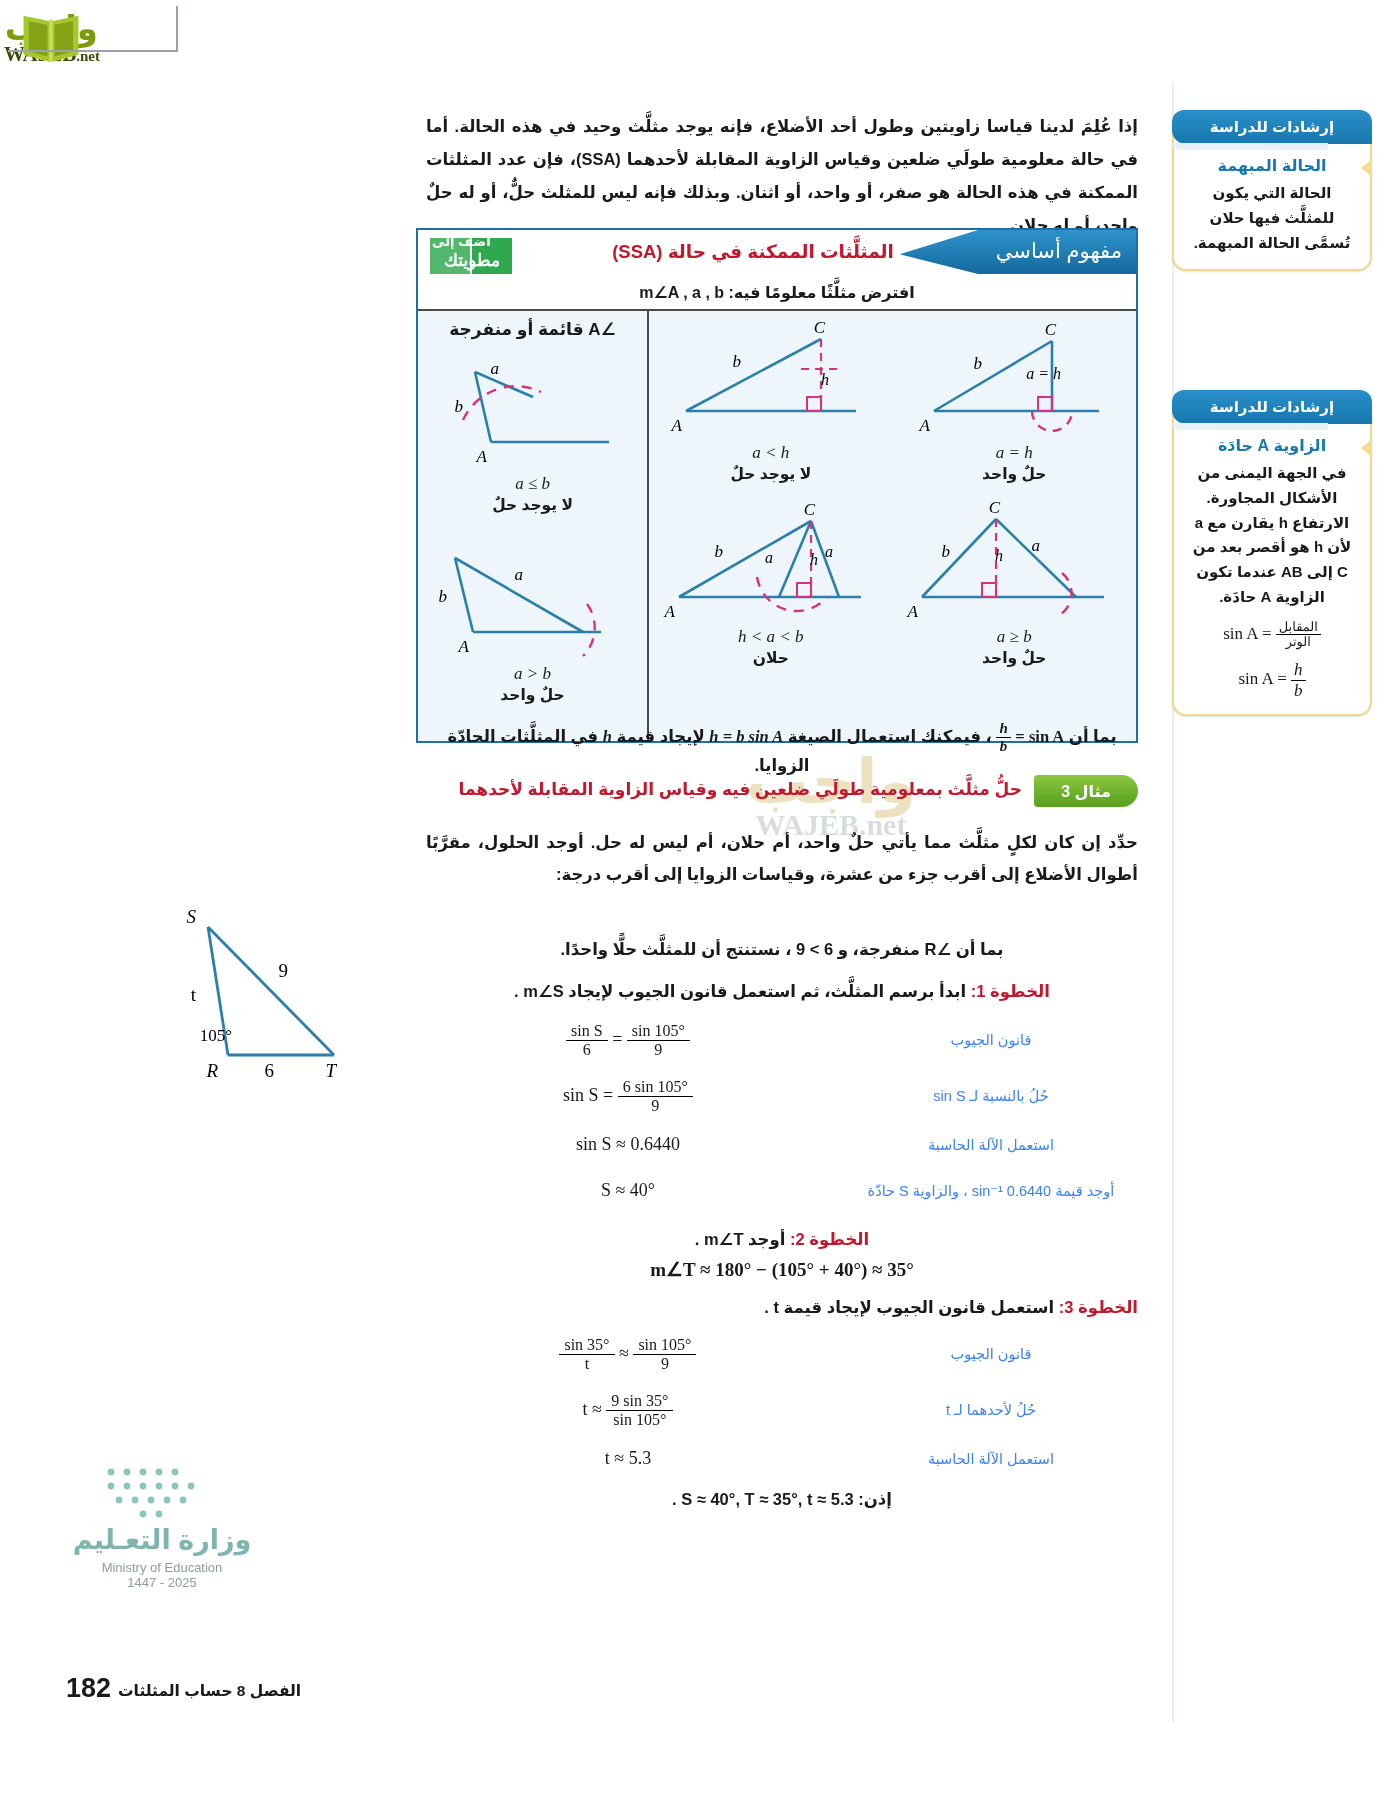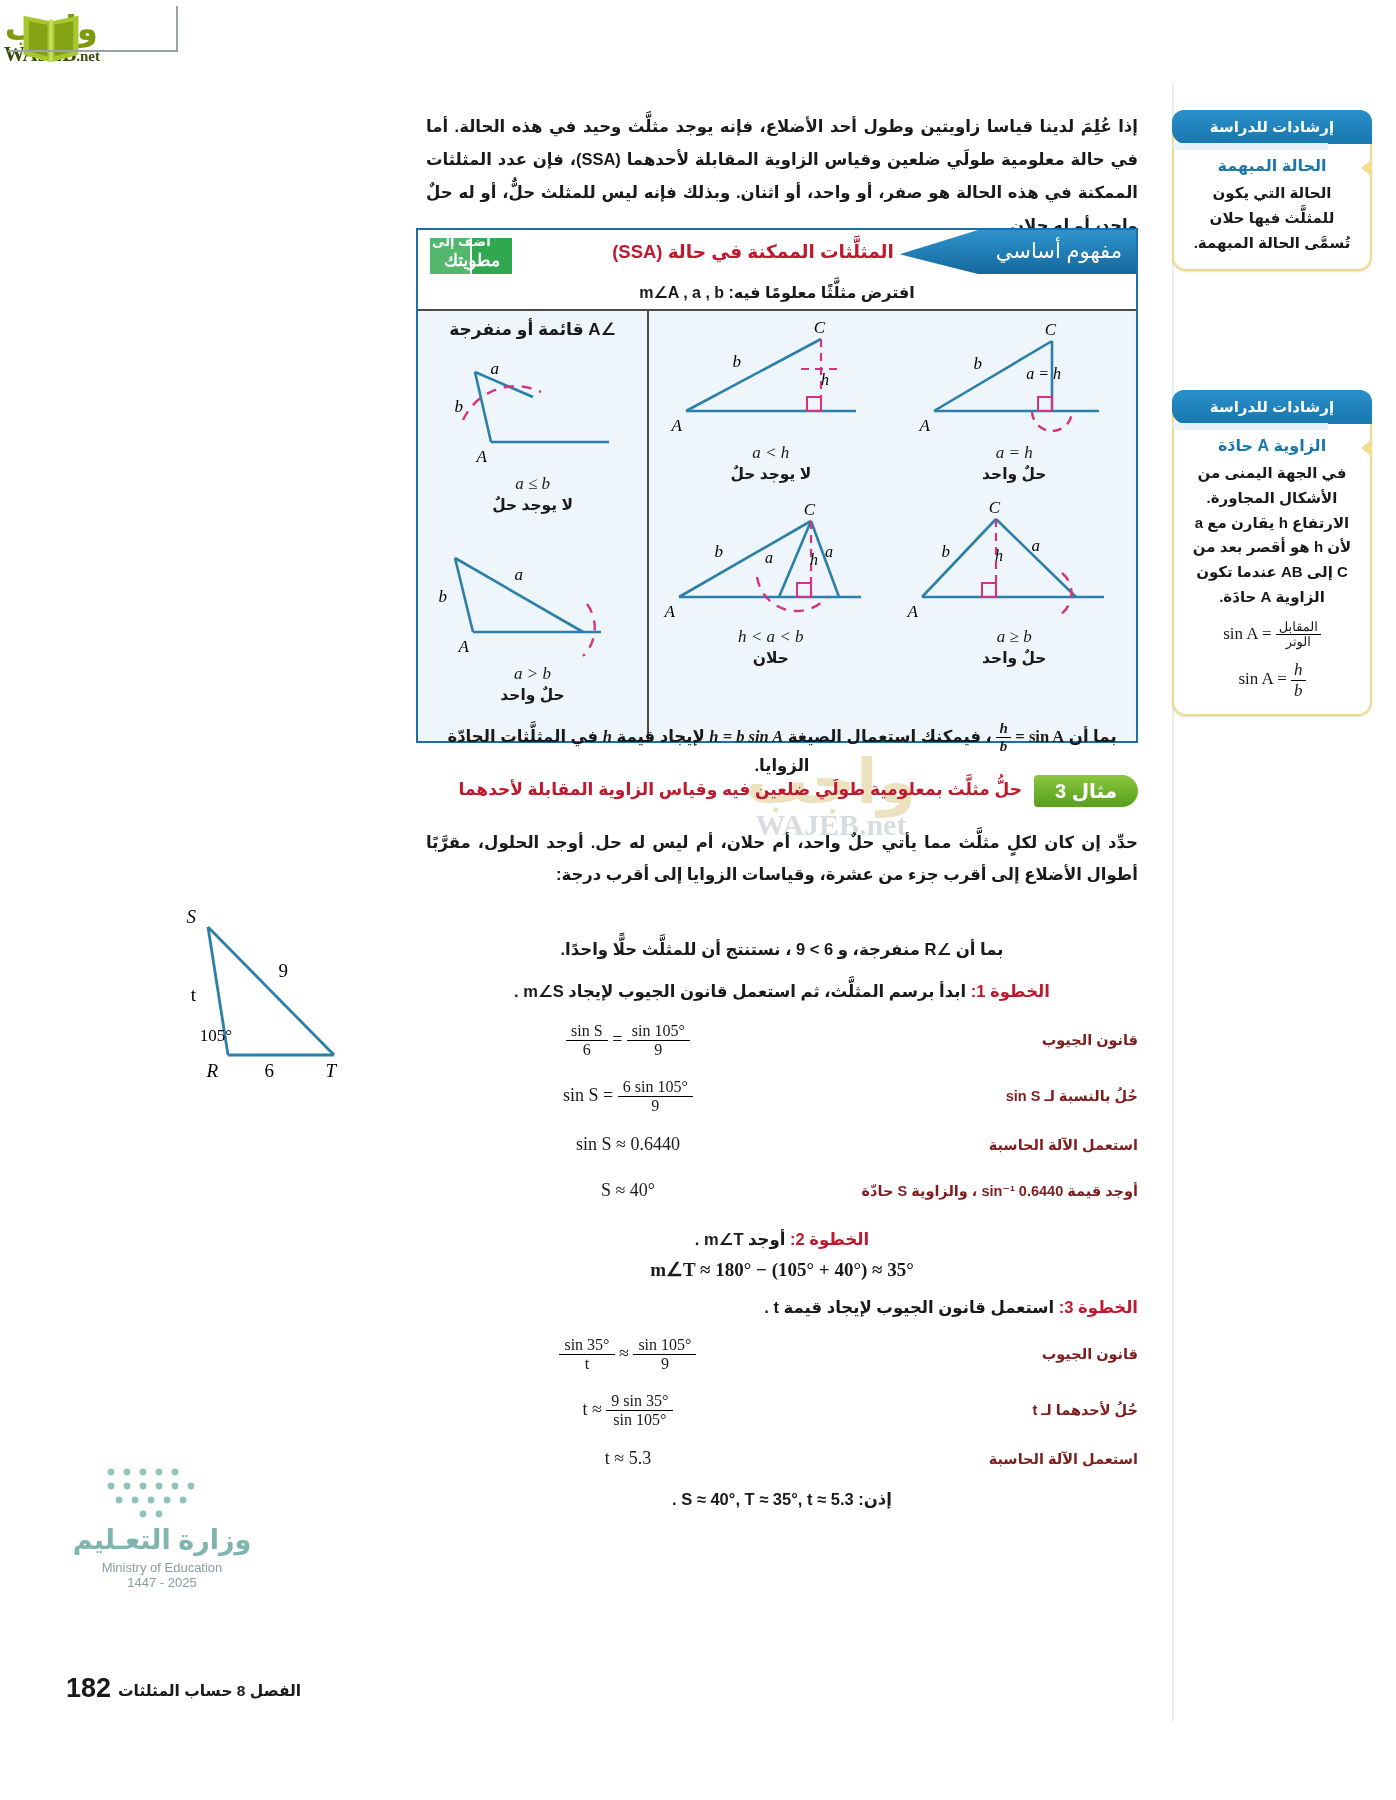--- a/index.html
+++ b/index.html
@@ -63,36 +63,36 @@
   .wm-ar{font-size:62px;font-weight:bold;color:#c7a233;text-align:center;}
   .wm-en{font-size:30px;font-weight:bold;color:#7d8f93;text-align:center;margin-top:-10px;font-family:"Liberation Serif",serif;}
 
   
   .after-box{position:absolute;right:258px;top:720px;width:712px;font-size:16.5px;font-weight:600;text-align:center;}
   .after-box .lat{font-family:"Liberation Serif",serif;font-style:italic;}
 
   
   .ex-head{position:absolute;right:258px;top:775px;width:712px;height:34px;}
   .ex-chip{position:absolute;right:0;top:0;width:104px;height:32px;background:linear-gradient(180deg,#8cc63f,#56a01c);
-           border-radius:4px 16px 16px 4px;color:#fff;font-size:20px;font-weight:bold;display:flex;align-items:center;justify-content:center;}
+           border-radius:4px 16px 16px 4px;color:#fff;font-size:16px;font-weight:bold;display:flex;align-items:center;justify-content:center;}
   .ex-title{position:absolute;right:116px;top:4px;color:#c0182c;font-size:17px;font-weight:bold;}
 
   
   .ex-body{position:absolute;right:258px;top:826px;width:712px;font-size:16.5px;line-height:1.95;font-weight:600;text-align:justify;}
 
   .tri-fig{position:absolute;right:1000px;top:905px;width:230px;height:190px;}
 
   .para{position:absolute;width:712px;right:258px;font-size:16.5px;font-weight:600;text-align:center;}
   .step-lbl{color:#c0182c;font-weight:bold;}
   .lat{font-family:"Liberation Serif",serif;font-style:italic;}
   .rm{font-family:"Liberation Serif",serif;font-style:normal;}
 
   
   .work{position:absolute;right:258px;width:712px;display:flex;align-items:center;}
-  .w-reason{width:300px;text-align:right;color:#7f1d1d;font-size:14.5px;font-weight:bold;padding-left:14px;}
+  .w-reason{width:300px;text-align:center;color:#3b82f6;font-size:14.5px;font-weight:normal;padding-left:14px;}
   .w-math{width:412px;text-align:center;font-family:"Liberation Serif",serif;font-size:18px;direction:ltr;}
   .mfrac{display:inline-block;vertical-align:middle;text-align:center;line-height:1.12;font-size:16px;}
   .mfrac .n{display:block;border-bottom:1.3px solid #000;padding:0 5px;}
   .mfrac .d{display:block;padding:0 5px;}
 
   
   .moe{position:absolute;left:62px;bottom:210px;width:200px;text-align:center;}
   .moe-dots{width:118px;height:54px;margin:0 auto 6px;position:relative;}
   .moe-ar{font-size:27px;color:#7fb5ae;font-weight:bold;letter-spacing:2px;}
   .moe-en{font-size:13px;color:#8d9ba4;margin-top:4px;}

